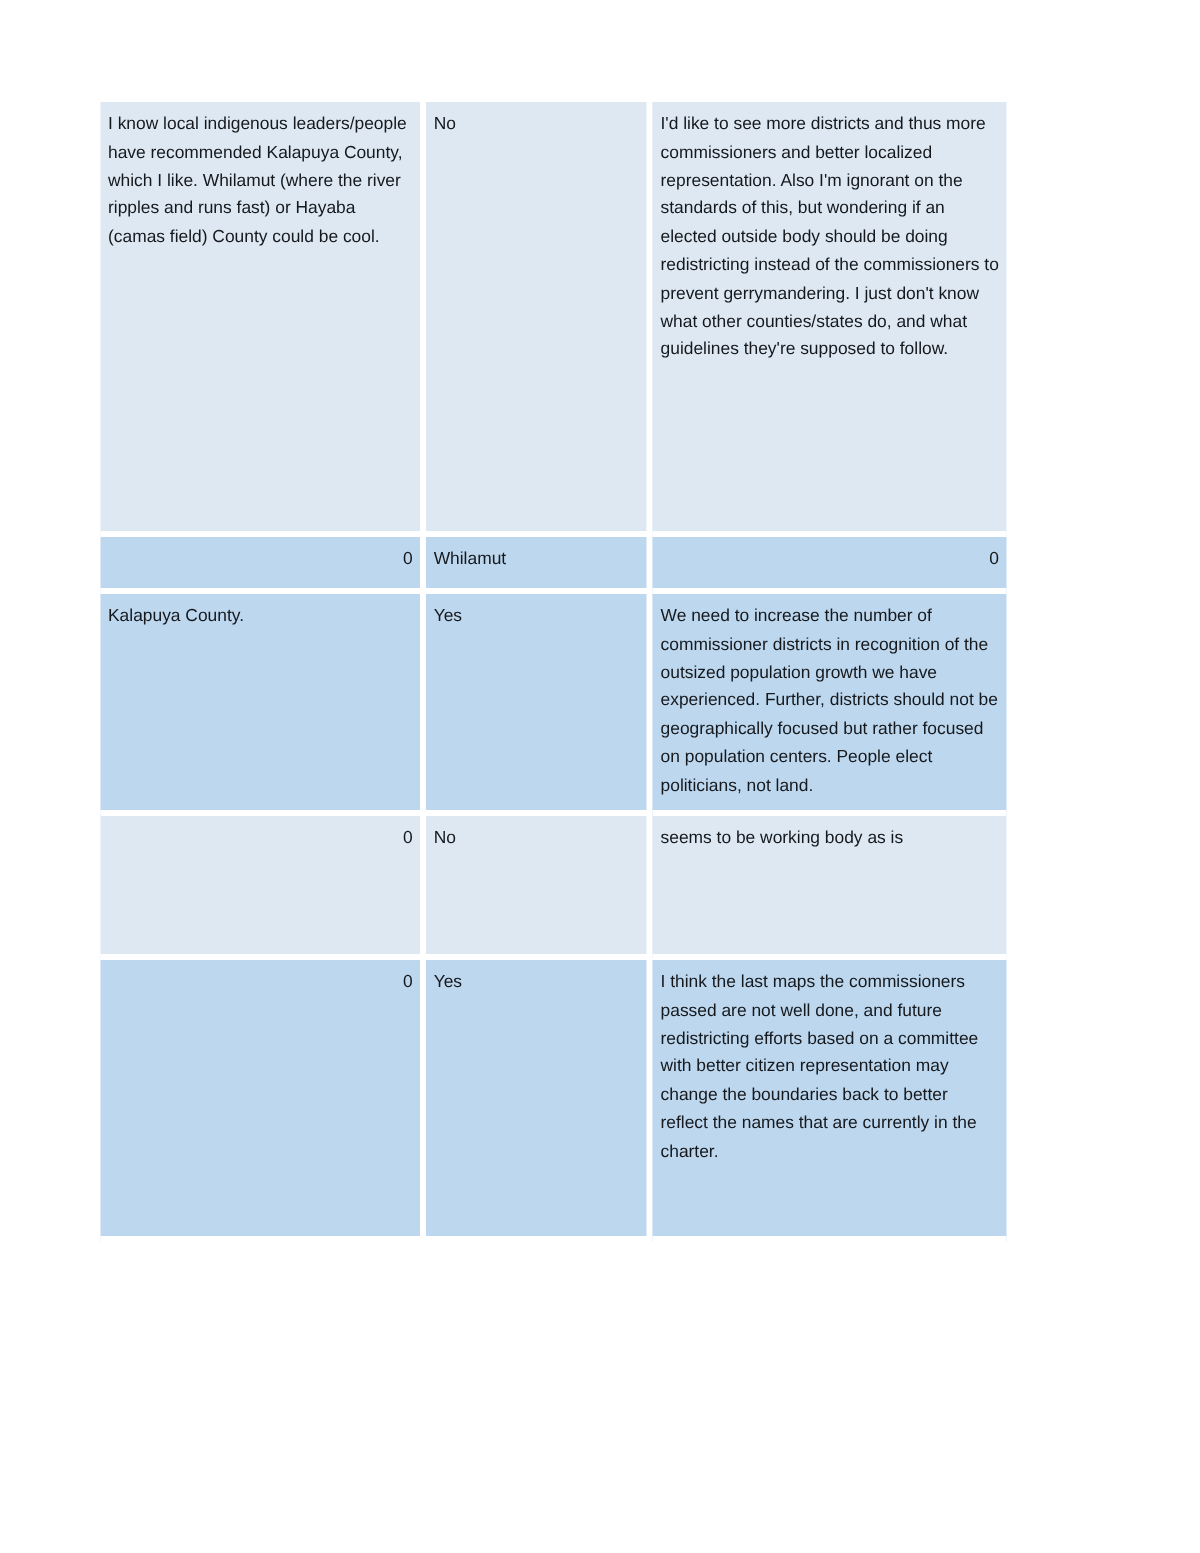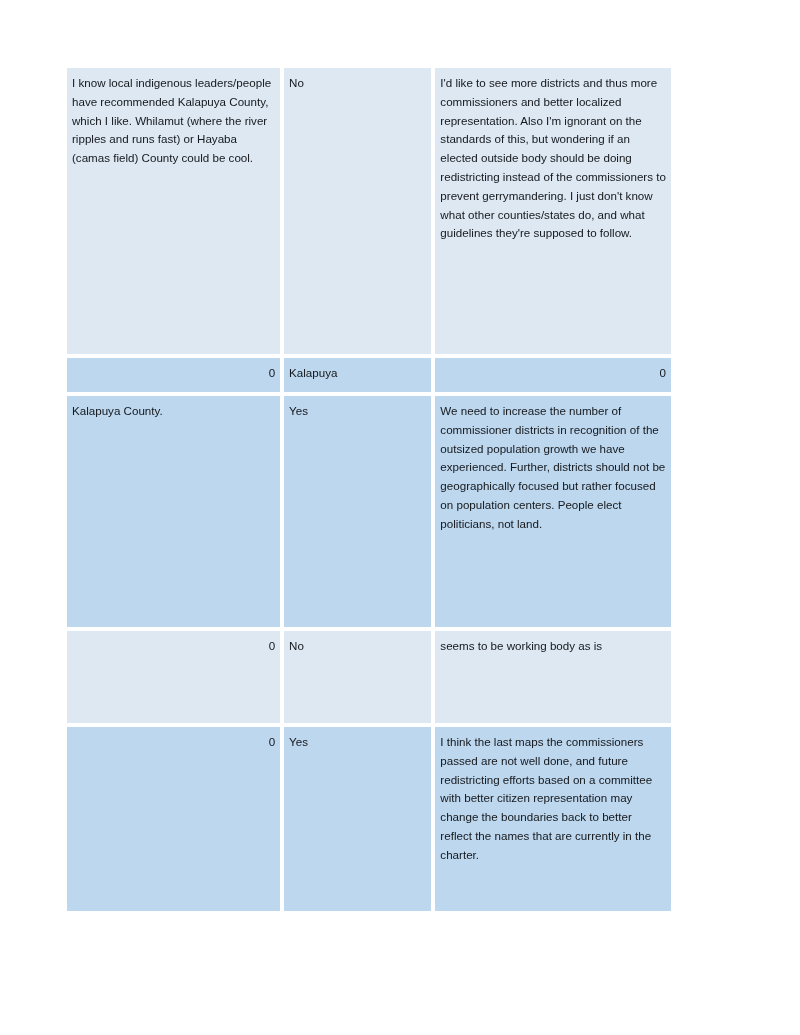--- a/index.html
+++ b/index.html
@@ -78,28 +78,28 @@
           </td>
           <td class="col-comment">
             <span class="cell-text txt">I'd like to see more districts and thus more commissioners and better localized representation. Also I'm ignorant on the standards of this, but wondering if an elected outside body should be doing redistricting instead of the commissioners to prevent gerrymandering. I just don't know what other counties/states do, and what guidelines they're supposed to follow.</span>
           </td>
         </tr>
         <tr class="data-row shade-dark">
           <td class="col-suggestion" style="height: 38px;">
             <span class="cell-text num">0</span>
           </td>
           <td class="col-answer">
-            <span class="cell-text txt">Kalapuya</span>
+            <span class="cell-text txt">Whilamut</span>
           </td>
           <td class="col-comment">
             <span class="cell-text num">0</span>
           </td>
         </tr>
         <tr class="data-row shade-dark">
-          <td class="col-suggestion" style="height: 235px;">
+          <td class="col-suggestion" style="height: 148px;">
             <span class="cell-text txt">Kalapuya County.</span>
           </td>
           <td class="col-answer">
             <span class="cell-text txt">Yes</span>
           </td>
           <td class="col-comment">
             <span class="cell-text txt">We need to increase the number of commissioner districts in recognition of the outsized population growth we have experienced. Further, districts should not be geographically focused but rather focused on population centers. People elect politicians, not land.</span>
           </td>
         </tr>
         <tr class="data-row shade-light">

